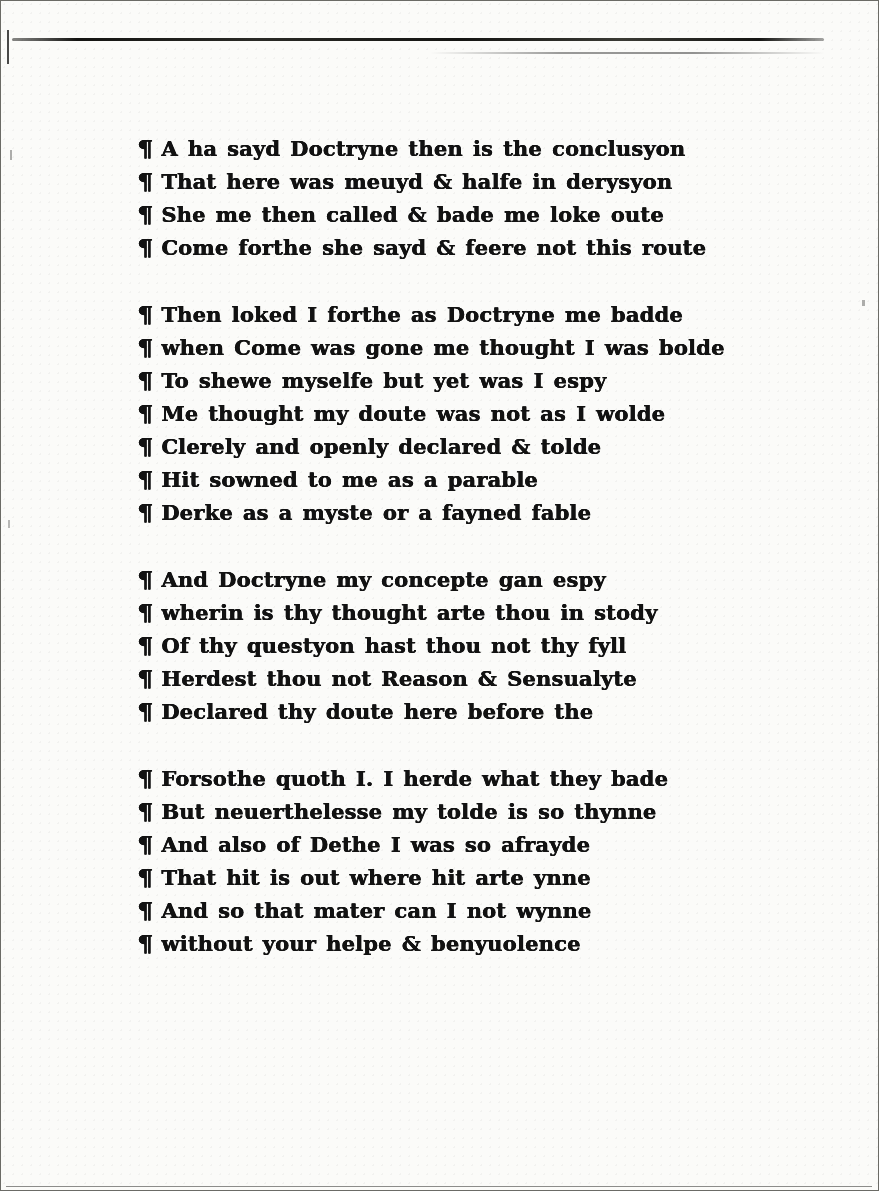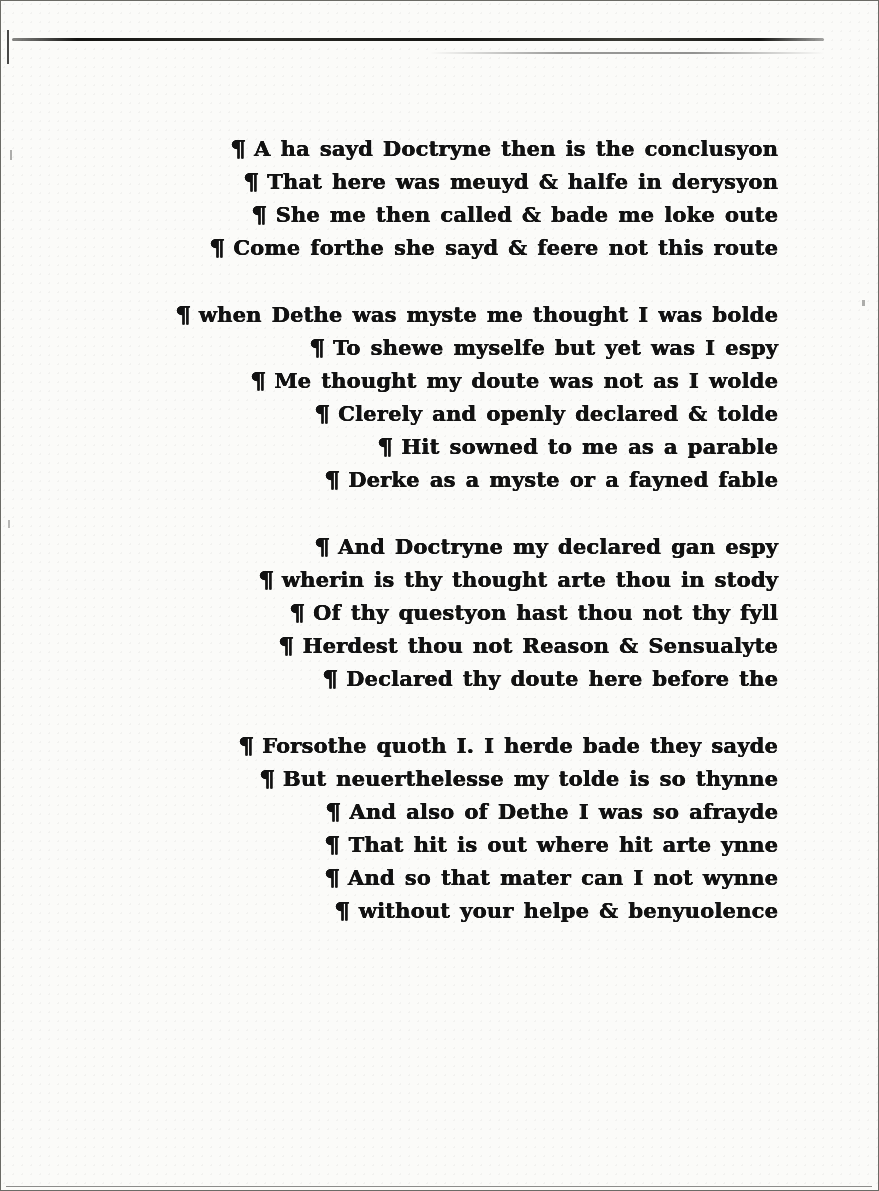--- a/index.html
+++ b/index.html
@@ -49,21 +49,20 @@
   .artifact.bottom-edge {
     bottom: 4px; left: 6px; width: 866px; height: 1px; opacity: .5;
   }
 
   .text-block {
     position: absolute;
     top: 132px;
     left: 138px;
     width: 640px;
     color: #121212;
-    text-align: right;
   }
 
   .stanza {
     margin-bottom: 34px;
   }
 
   .poem-line {
     font-size: 21px;
     line-height: 32px;
     font-weight: 700;
@@ -94,36 +93,37 @@
   <div class="artifact bottom-edge"></div>
 
   <div class="text-block">
       <div class="stanza">
         <div class="poem-line"><span class="pilcrow">¶</span><span>A ha sayd Doctryne then is the conclusyon</span></div>
         <div class="poem-line"><span class="pilcrow">¶</span><span>That here was meuyd &amp; halfe in derysyon</span></div>
         <div class="poem-line"><span class="pilcrow">¶</span><span>She me then called &amp; bade me loke oute</span></div>
         <div class="poem-line"><span class="pilcrow">¶</span><span>Come forthe she sayd &amp; feere not this route</span></div>
       </div>
       <div class="stanza">
-        <div class="poem-line"><span class="pilcrow">¶</span><span>when Dethe was myste me thought I was bolde</span></div>
+        <div class="poem-line"><span class="pilcrow">¶</span><span>Then loked I forthe as Doctryne me badde</span></div>
+        <div class="poem-line"><span class="pilcrow">¶</span><span>when Come was gone me thought I was bolde</span></div>
         <div class="poem-line"><span class="pilcrow">¶</span><span>To shewe myselfe but yet was I espy</span></div>
         <div class="poem-line"><span class="pilcrow">¶</span><span>Me thought my doute was not as I wolde</span></div>
         <div class="poem-line"><span class="pilcrow">¶</span><span>Clerely and openly declared &amp; tolde</span></div>
         <div class="poem-line"><span class="pilcrow">¶</span><span>Hit sowned to me as a parable</span></div>
         <div class="poem-line"><span class="pilcrow">¶</span><span>Derke as a myste or a fayned fable</span></div>
       </div>
       <div class="stanza">
-        <div class="poem-line"><span class="pilcrow">¶</span><span>And Doctryne my declared gan espy</span></div>
+        <div class="poem-line"><span class="pilcrow">¶</span><span>And Doctryne my concepte gan espy</span></div>
         <div class="poem-line"><span class="pilcrow">¶</span><span>wherin is thy thought arte thou in stody</span></div>
         <div class="poem-line"><span class="pilcrow">¶</span><span>Of thy questyon hast thou not thy fyll</span></div>
         <div class="poem-line"><span class="pilcrow">¶</span><span>Herdest thou not Reason &amp; Sensualyte</span></div>
         <div class="poem-line"><span class="pilcrow">¶</span><span>Declared thy doute here before the</span></div>
       </div>
       <div class="stanza">
-        <div class="poem-line"><span class="pilcrow">¶</span><span>Forsothe quoth I. I herde bade they sayde</span></div>
+        <div class="poem-line"><span class="pilcrow">¶</span><span>Forsothe quoth I. I herde what they bade</span></div>
         <div class="poem-line"><span class="pilcrow">¶</span><span>But neuerthelesse my tolde is so thynne</span></div>
         <div class="poem-line"><span class="pilcrow">¶</span><span>And also of Dethe I was so afrayde</span></div>
         <div class="poem-line"><span class="pilcrow">¶</span><span>That hit is out where hit arte ynne</span></div>
         <div class="poem-line"><span class="pilcrow">¶</span><span>And so that mater can I not wynne</span></div>
         <div class="poem-line"><span class="pilcrow">¶</span><span>without your helpe &amp; benyuolence</span></div>
       </div>
     </div>
 </div>
 
 </body></html>

